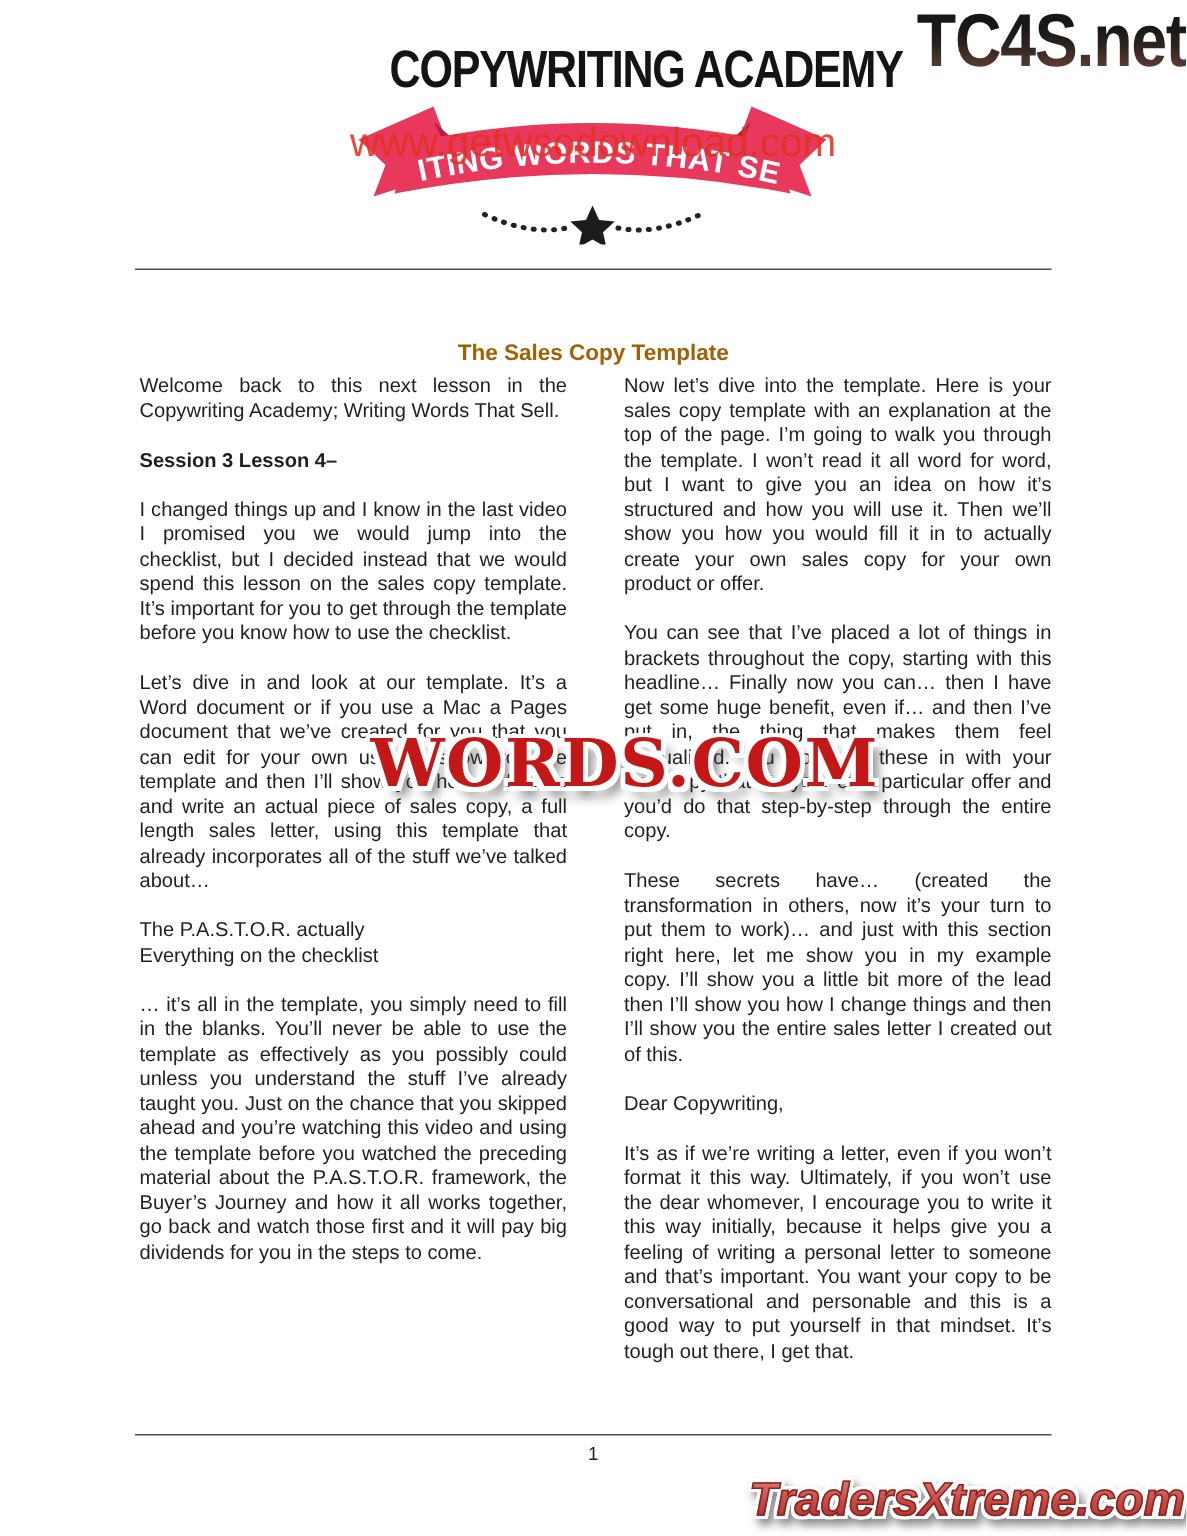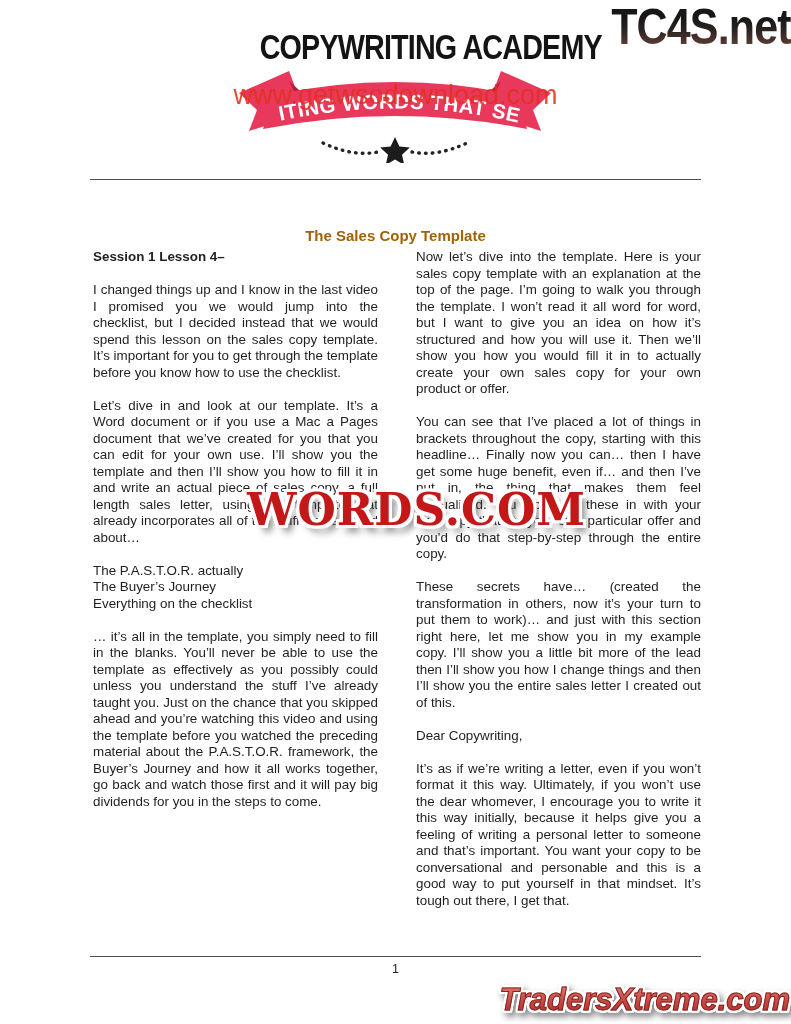--- a/index.html
+++ b/index.html
@@ -121,25 +121,25 @@
   </div>
 
   <div class="wm-getwso">www.getwsodownload.com</div>
   <div class="wm-tc4s">TC4S.net</div>
 
   <div class="rule rule-top"></div>
   <div class="doc-title">The Sales Copy Template</div>
 
   <div class="columns">
     <div class="col">
-      <p class="bold">Session 1 Lesson 4–</p>
+      <p>Welcome back to this next lesson in the Copywriting Academy; Writing Words That Sell.</p>
+      <p class="bold">Session 3 Lesson 4–</p>
       <p>I changed things up and I know in the last video I promised you we would jump into the checklist, but I decided instead that we would spend this lesson on the sales copy template. It’s important for you to get through the template before you know how to use the checklist.</p>
       <p>Let’s dive in and look at our template. It’s a Word document or if you use a Mac a Pages document that we’ve created for you that you can edit for your own use. I’ll show you the template and then I’ll show you how to fill it in and write an actual piece of sales copy, a full length sales letter, using this template that already incorporates all of the stuff we’ve talked about…</p>
       <p class="tight">The P.A.S.T.O.R. actually</p>
-      <p class="tight">The Buyer’s Journey</p>
       <p>Everything on the checklist</p>
       <p>… it’s all in the template, you simply need to fill in the blanks. You’ll never be able to use the template as effectively as you possibly could unless you understand the stuff I’ve already taught you. Just on the chance that you skipped ahead and you’re watching this video and using the template before you watched the preceding material about the P.A.S.T.O.R. framework, the Buyer’s Journey and how it all works together, go back and watch those first and it will pay big dividends for you in the steps to come.</p>
     </div>
     <div class="col">
       <p>Now let’s dive into the template. Here is your sales copy template with an explanation at the top of the page. I’m going to walk you through the template. I won’t read it all word for word, but I want to give you an idea on how it’s structured and how you will use it. Then we’ll show you how you would fill it in to actually create your own sales copy for your own product or offer.</p>
       <p>You can see that I’ve placed a lot of things in brackets throughout the copy, starting with this headline… Finally now you can… then I have get some huge benefit, even if… and then I’ve put in, the thing that makes them feel disqualified. You would fill these in with your own copy that fits your own particular offer and you’d do that step-by-step through the entire copy.</p>
       <p>These secrets have… (created the transformation in others, now it’s your turn to put them to work)… and just with this section right here, let me show you in my example copy. I’ll show you a little bit more of the lead then I’ll show you how I change things and then I’ll show you the entire sales letter I created out of this.</p>
       <p>Dear Copywriting,</p>
       <p>It’s as if we’re writing a letter, even if you won’t format it this way. Ultimately, if you won’t use the dear whomever, I encourage you to write it this way initially, because it helps give you a feeling of writing a personal letter to someone and that’s important. You want your copy to be conversational and personable and this is a good way to put yourself in that mindset. It’s tough out there, I get that.</p>
     </div>

